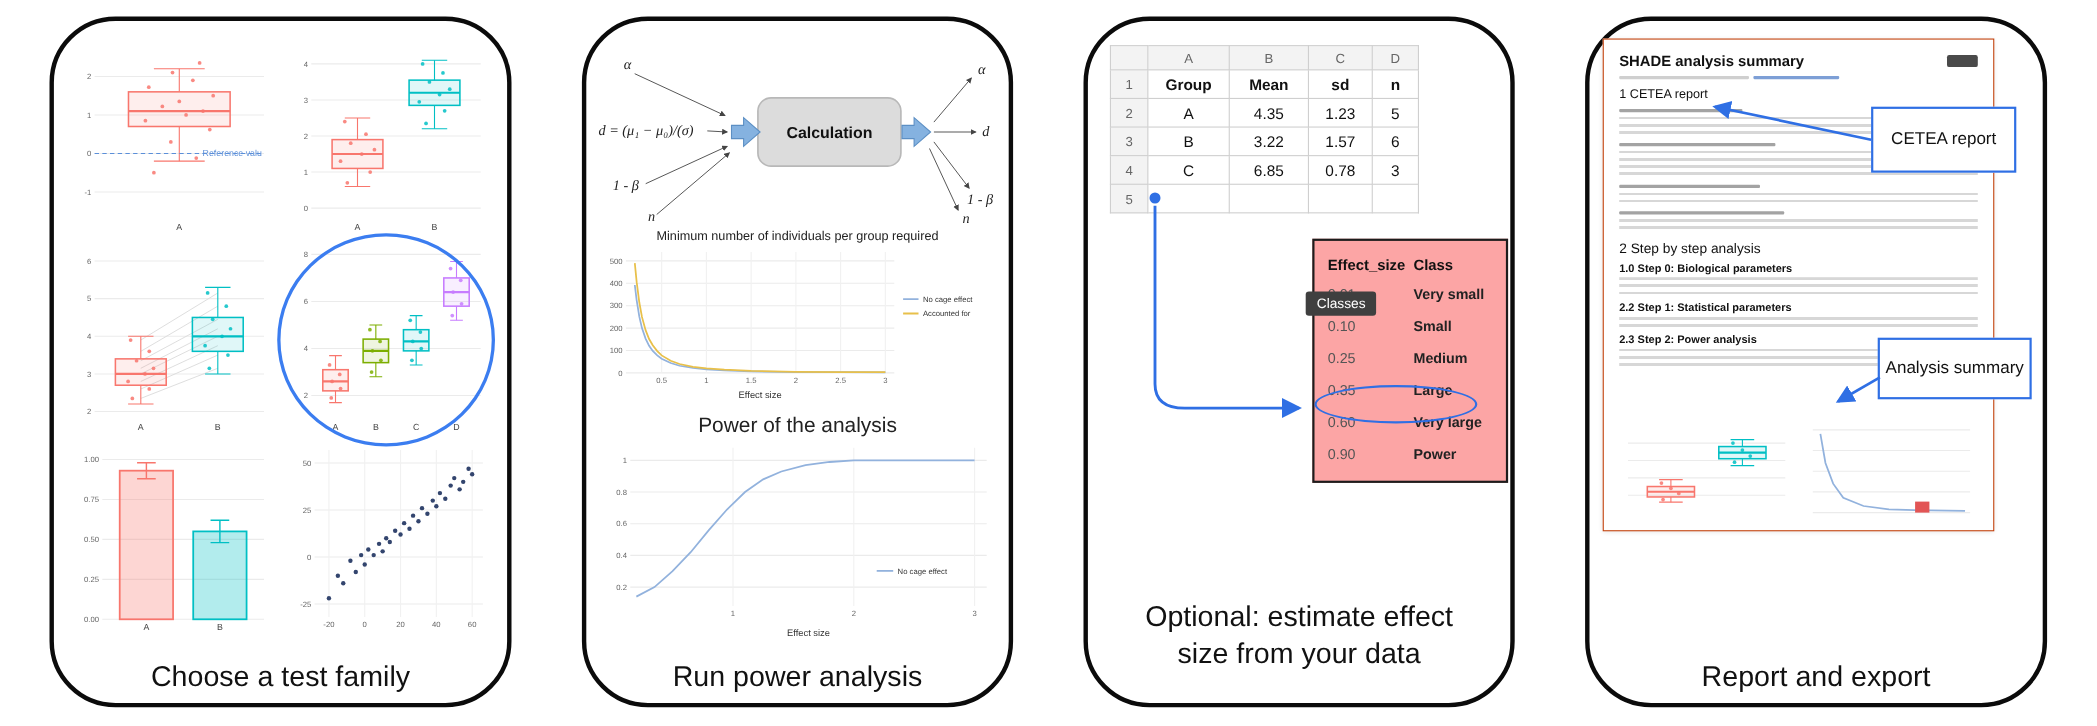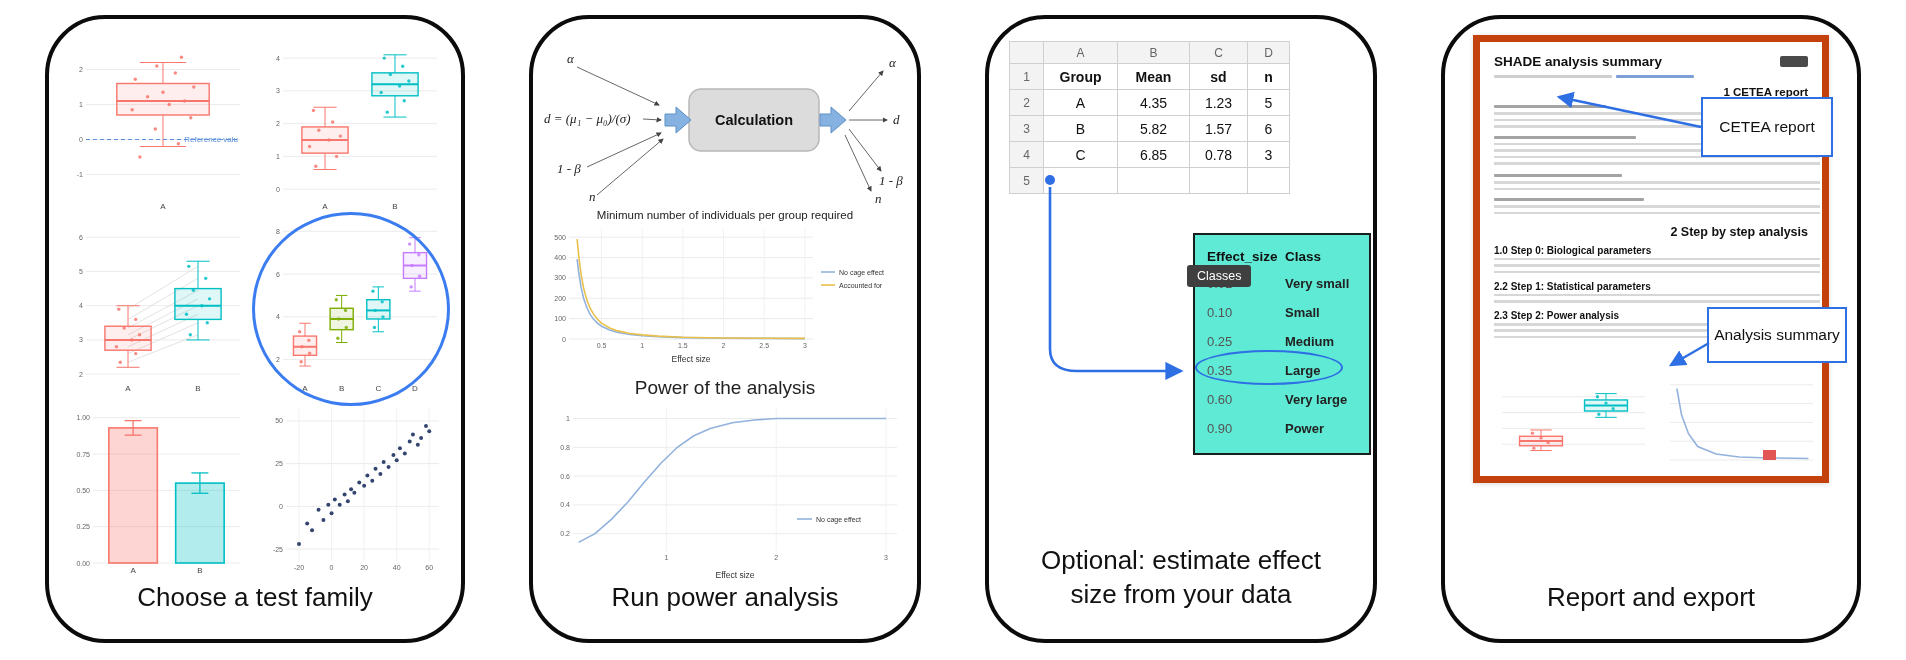--- a/index.html
+++ b/index.html
@@ -1,20 +1,20 @@
 <!DOCTYPE html>
 <html><head>
 <meta charset="utf-8">
 <style>
   * { margin:0; padding:0; box-sizing:border-box; }
   html,body { width:1906px; height:660px; background:#fff; font-family:"Liberation Sans",sans-serif; overflow:hidden; }
   .row { display:flex; justify-content:center; gap:64px; padding-top:15px; }
   .panel { border:4.5px solid #0b0b0b; border-radius:60px; height:628px; position:relative; background:#fff; }
   .p1 { width:420px; } .p2 { width:392px; } .p3 { width:392px; } .p4 { width:420px; }
-  .caption { position:absolute; left:0; right:0; bottom:26px; text-align:center; font-size:26px; color:#111; }
+  .caption { position:absolute; left:0; right:0; bottom:8px; text-align:center; font-size:26px; color:#111; }
   .p3 .caption { bottom:28px; padding:0 36px; line-height:1.28; }
 
   
   .plot-grid { display:grid; grid-template-columns:188px 188px; gap:2px 9px; padding:18px 0 0 13px; }
   .sel-circle { position:absolute; left:203px; top:193px; width:198px; height:194px;
                 border:3px solid #3b7df0; border-radius:50%; pointer-events:none; }
 
   
   .p2-stack { display:flex; flex-direction:column; align-items:center; padding-top:14px; }
   .chart-title { font-size:11.5px; color:#222; margin-top:4px; }
@@ -24,40 +24,40 @@
   
   .sheet { position:absolute; left:20px; top:22px; }
   table.ss { border-collapse:collapse; table-layout:fixed; background:#fff; }
   table.ss th, table.ss td { border:1px solid #cfcfcf; text-align:center; }
   table.ss .ch { background:#f3f3f3; color:#666; font-weight:normal; font-size:12px; height:22px; }
   table.ss .rh { background:#f3f3f3; color:#666; font-weight:normal; font-size:12px; width:34px; }
   table.ss td { height:26px; font-size:14px; color:#111; background:#fff; }
   table.ss tr.hd td { font-weight:bold; }
   .sel-dot { position:absolute; left:56px; top:156px; width:10px; height:10px; border-radius:50%; background:#2f6fe4; }
   .overlay { position:absolute; left:0; top:0; pointer-events:none; }
-  .effect-table { position:absolute; left:204px; top:214px; width:178px; border:2.5px solid #1c1c1c; background:#5eead4; padding:8px 0 10px 12px; }
+  .effect-table { position:absolute; left:204px; top:198px; width:178px; border:2.5px solid #1c1c1c; background:#fca5a5; padding:8px 0 10px 12px; }
   .et-head { display:flex; font-size:13.5px; font-weight:bold; color:#111; height:26px; align-items:center; }
   .et-head span:first-child { width:78px; }
   .et-row { display:flex; height:29px; align-items:center; font-size:13px; }
   .et-row .val { width:78px; color:#555; }
   .et-row .cls { font-weight:bold; color:#222; }
   .tooltip { position:absolute; left:198px; top:246px; background:#3f3f3f; color:#fff; font-size:12.5px;
              padding:4px 10px; border-radius:3px; }
   .row-ellipse { position:absolute; left:206px; top:331px; width:148px; height:35px;
                  border:2.5px solid #2f6fe4; border-radius:50%; pointer-events:none; }
 
   
-  .doc { position:absolute; left:28px; top:16px; width:356px; height:448px; background:#fff;
-         border:7px solid #c2410c; box-shadow:0 1px 5px rgba(0,0,0,.14); padding:12px 14px; overflow:hidden; }
+  .doc { position:absolute; left:12px; top:16px; width:356px; height:448px; background:#fff;
+         border:1px solid #c2410c; box-shadow:0 1px 5px rgba(0,0,0,.14); padding:12px 14px; overflow:hidden; }
   .doc-head { display:flex; justify-content:space-between; align-items:flex-start; }
   .doc-title { font-size:13.5px; font-weight:bold; color:#111; }
   .doc-badge { width:28px; height:11px; background:#4a4a4a; border-radius:2px; margin-top:2px; }
   .info-line { display:flex; gap:4px; margin:6px 0 8px; }
   .info-line i { display:block; height:3px; border-radius:1px; }
-  .doc-h1 { font-size:11.5px; font-weight:bold; color:#111; margin:7px 0 3px;text-align:right; }
+  .doc-h1 { font-size:11.5px; font-weight:normal; color:#111; margin:7px 0 3px; }
   .doc-h1.big { font-size:12.5px; margin-top:10px; }
   .doc-h2 { font-size:10px; font-weight:bold; color:#111; margin:6px 0 2px; }
   .sub { height:3px; background:#a3a3a3; border-radius:1px; margin:7px 0 4px; }
   .para { width:326px; margin:2px 0 4px;
           background-image:repeating-linear-gradient(to bottom,#d7d7d7 0px,#d7d7d7 2.5px,transparent 2.5px,transparent 6.5px); }
   .doc-charts { position:absolute; left:12px; bottom:8px; display:flex; gap:10px; }
   .red-chip { position:absolute; right:42px; bottom:8px; width:13px; height:10px; background:#e25555; }
   .callout { position:absolute; border:2.5px solid #2f6fe4; background:#fff; display:flex;
              align-items:center; justify-content:center; font-size:15.5px; color:#111; text-align:center; }
   .c1 { left:256px; top:78px; width:132px; height:60px; }
@@ -449,21 +449,21 @@
         <tr>
           <th class="rh">2</th>
           <td>A</td>
           <td>4.35</td>
           <td>1.23</td>
           <td>5</td>
         </tr>
         <tr>
           <th class="rh">3</th>
           <td>B</td>
-          <td>5.82</td>
+          <td>3.22</td>
           <td>1.57</td>
           <td>6</td>
         </tr>
         <tr>
           <th class="rh">4</th>
           <td>C</td>
           <td>6.85</td>
           <td>0.78</td>
           <td>3</td>
         </tr>

